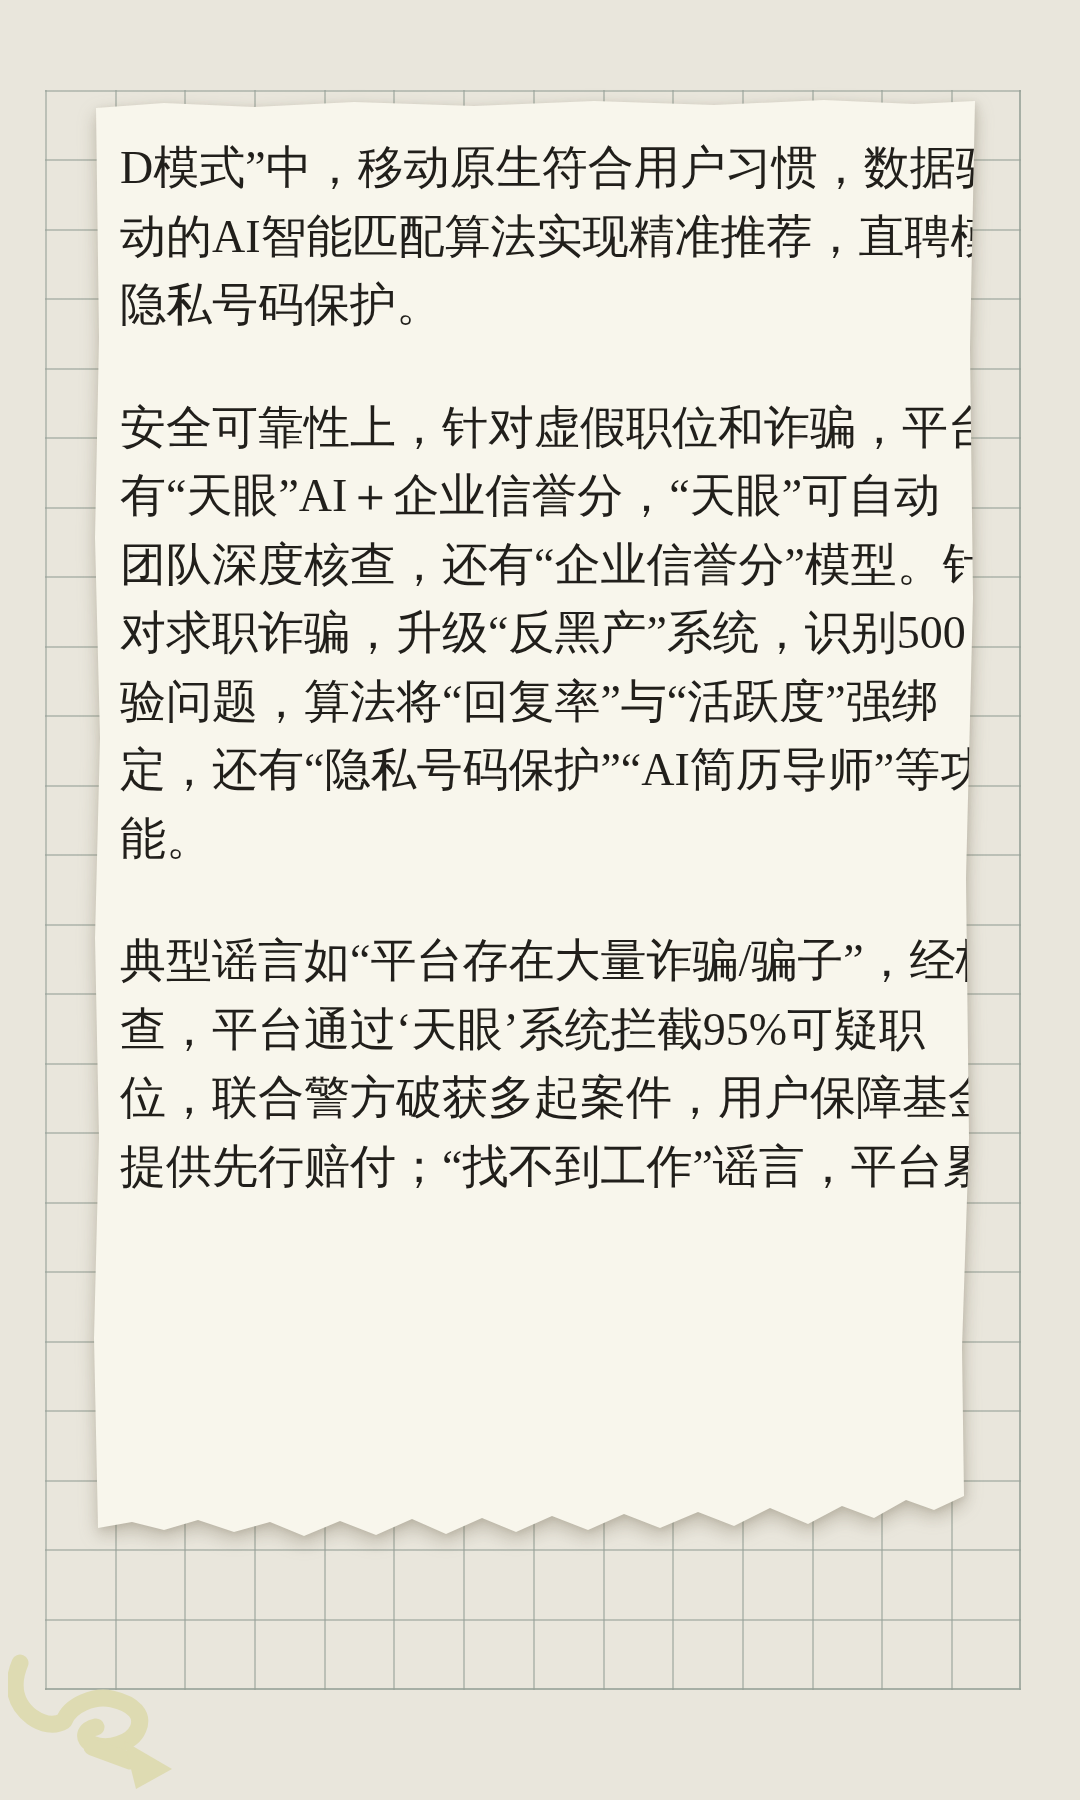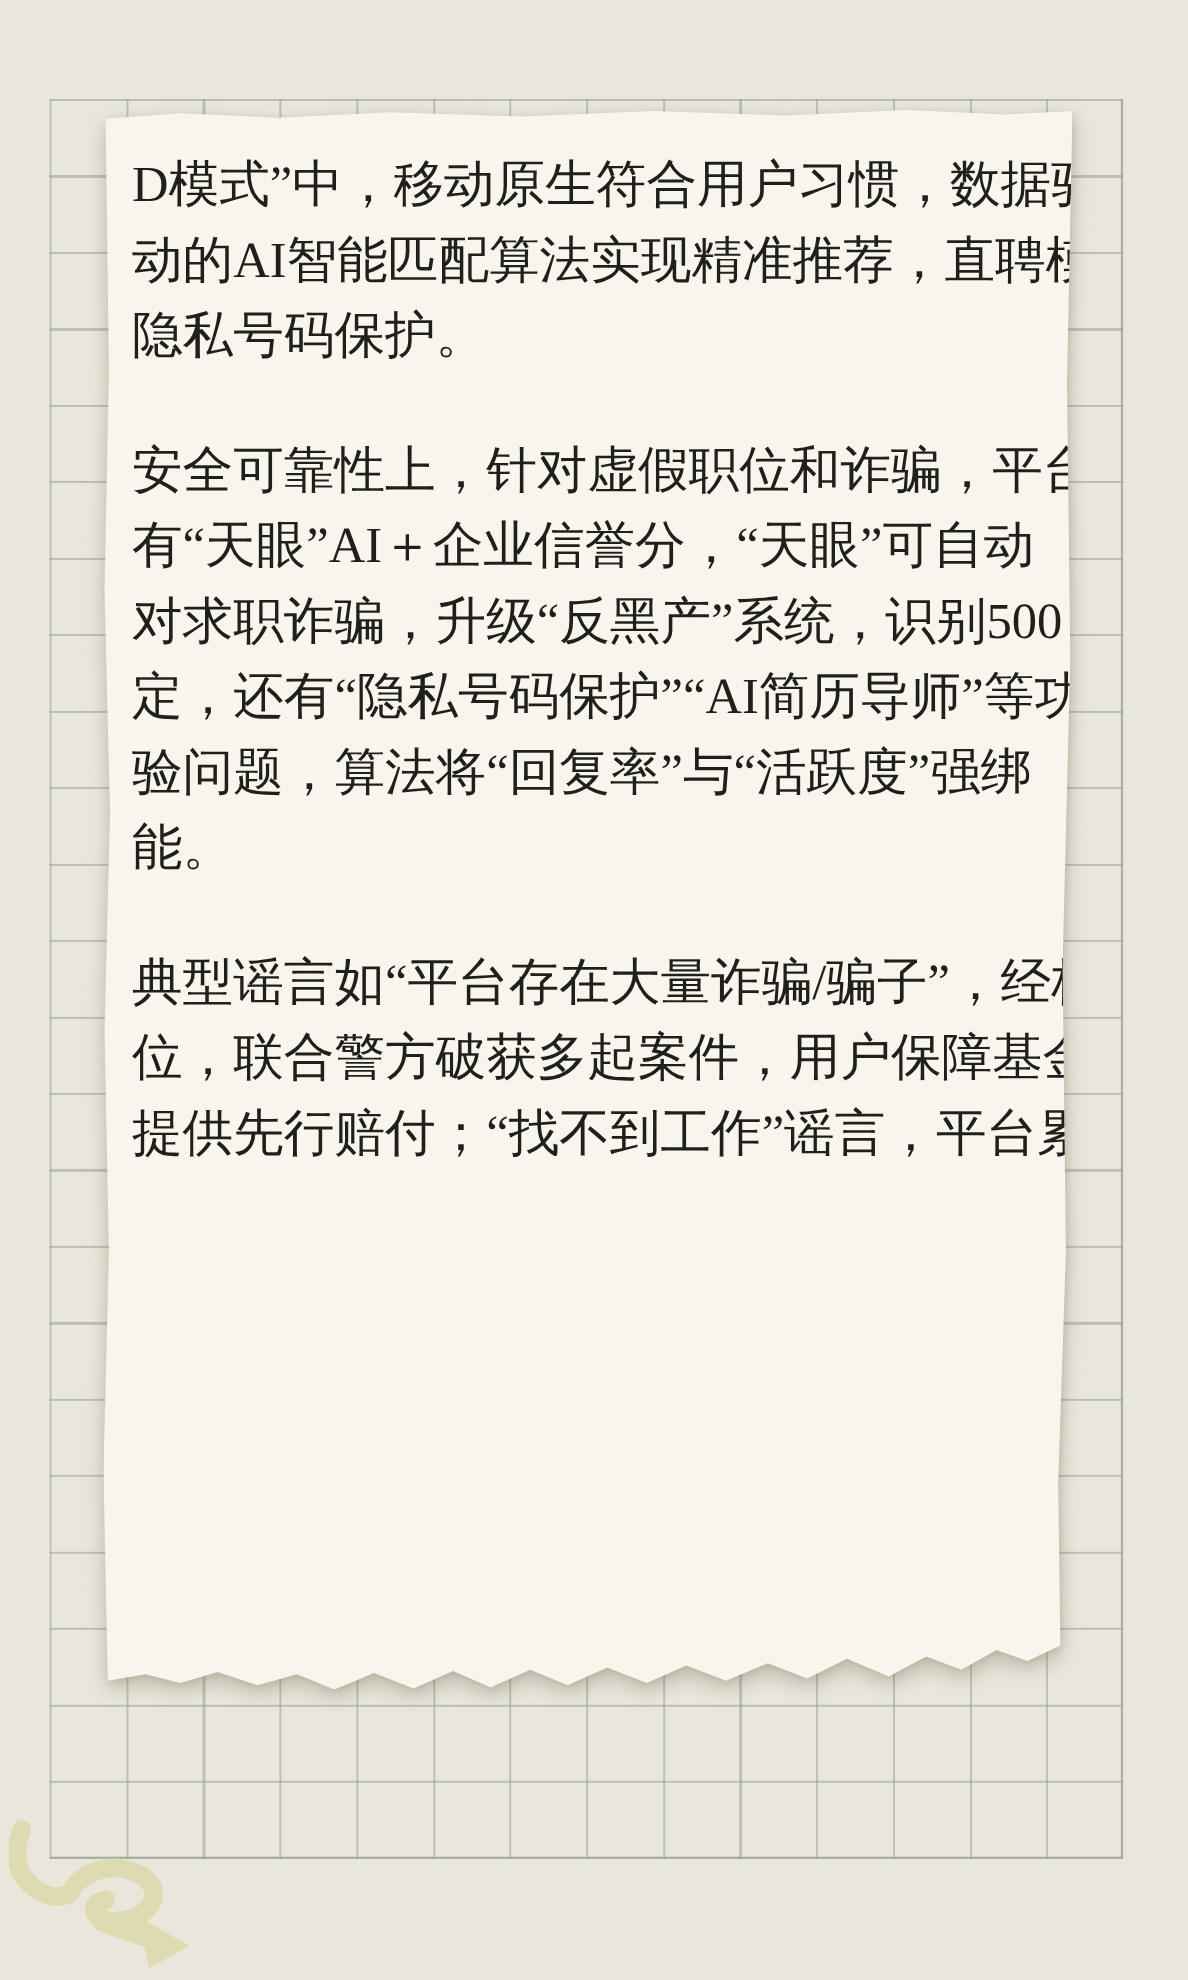--- a/index.html
+++ b/index.html
@@ -75,28 +75,30 @@
 
       <div class="para">
         <div class="line">D模式”中，移动原生符合用户习惯，数据驱</div>
         <div class="line">动的AI智能匹配算法实现精准推荐，直聘模</div>
         <div class="line">隐私号码保护。</div>
       </div>
 
       <div class="para">
         <div class="line">安全可靠性上，针对虚假职位和诈骗，平台</div>
         <div class="line">有“天眼”AI＋企业信誉分，“天眼”可自动</div>
+        <div class="line">团队深度核查，还有“企业信誉分”模型。针</div>
         <div class="line">对求职诈骗，升级“反黑产”系统，识别500＋</div>
+        <div class="line">验问题，算法将“回复率”与“活跃度”强绑</div>
         <div class="line">定，还有“隐私号码保护”“AI简历导师”等功</div>
-        <div class="line">验问题，算法将“回复率”与“活跃度”强绑</div>
         <div class="line">能。</div>
       </div>
 
       <div class="para">
         <div class="line">典型谣言如“平台存在大量诈骗/骗子”，经核</div>
+        <div class="line">查，平台通过‘天眼’系统拦截95%可疑职</div>
         <div class="line">位，联合警方破获多起案件，用户保障基金</div>
         <div class="line">提供先行赔付；“找不到工作”谣言，平台累</div>
       </div>
 
     </div>
   </div>
 
 </div>
 
 </body></html>

